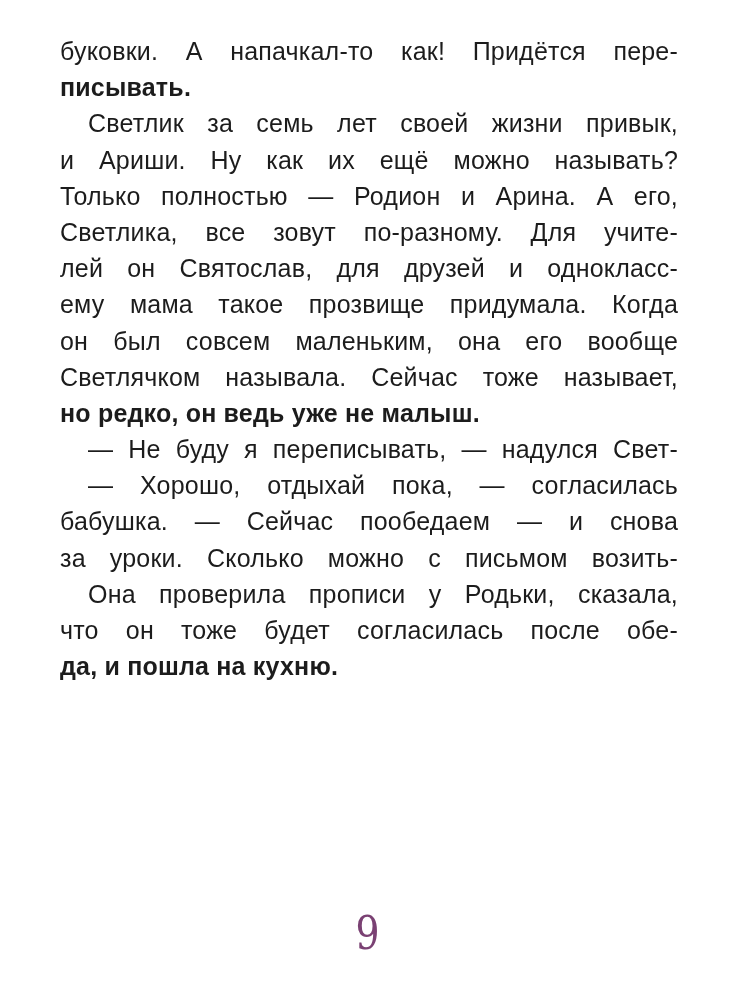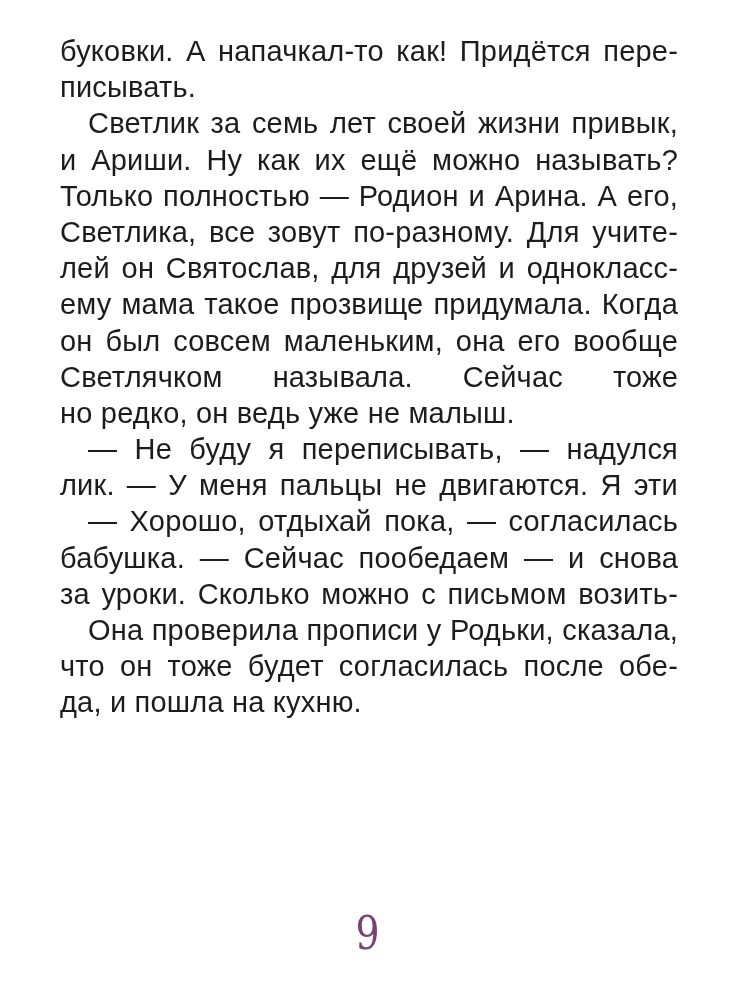--- a/index.html
+++ b/index.html
@@ -14,32 +14,33 @@
     font-family:"Liberation Sans",sans-serif;
   }
   .book-page{
     position:relative;width:735px;height:1000px;
     background:var(--page-bg);
   }
   .text-block{
     position:absolute;left:60px;top:33px;width:618px;
   }
   .line{
-    font-size:29px;line-height:36.2px;
+    font-size:25px;line-height:36.2px;
     color:var(--text-color);
     letter-spacing:0.2px;
     text-align:justify;
     text-align-last:justify;
     -moz-text-align-last:justify;
     white-space:normal;
     overflow:hidden;height:36.2px;
   }
   .line.ll{
     text-align:left;
     text-align-last:left;
+    font-weight:bold;
     -moz-text-align-last:left;
   }
   .line.ind{
     text-indent:28px;
   }
   .page-number{
     position:absolute;left:0;top:903px;width:735px;
     text-align:center;
     font-family:"DejaVu Serif","Liberation Serif",serif;
     font-weight:normal;
@@ -58,21 +59,20 @@
     <div class="line ind">Светлик за семь лет своей жизни привык,</div>
     <div class="line">и Ариши. Ну как их ещё можно называть?</div>
     <div class="line">Только полностью — Родион и Арина. А его,</div>
     <div class="line">Светлика, все зовут по-разному. Для учите-</div>
     <div class="line">лей он Святослав, для друзей и однокласс-</div>
     <div class="line">ему мама такое прозвище придумала. Когда</div>
     <div class="line">он был совсем маленьким, она его вообще</div>
     <div class="line">Светлячком называла. Сейчас тоже называет,</div>
     <div class="line ll">но редко, он ведь уже не малыш.</div>
     <div class="line ind">— Не буду я переписывать, — надулся Свет-</div>
-    <div class="line">лик. — У меня пальцы не двигаются. Я эти</div>
     <div class="line ind">— Хорошо, отдыхай пока, — согласилась</div>
     <div class="line">бабушка. — Сейчас пообедаем — и снова</div>
     <div class="line">за уроки. Сколько можно с письмом возить-</div>
     <div class="line ind">Она проверила прописи у Родьки, сказала,</div>
     <div class="line">что он тоже будет согласилась после обе-</div>
     <div class="line ll">да, и пошла на кухню.</div>
   </div>
 
   <div class="page-number">9</div>
 </div>

